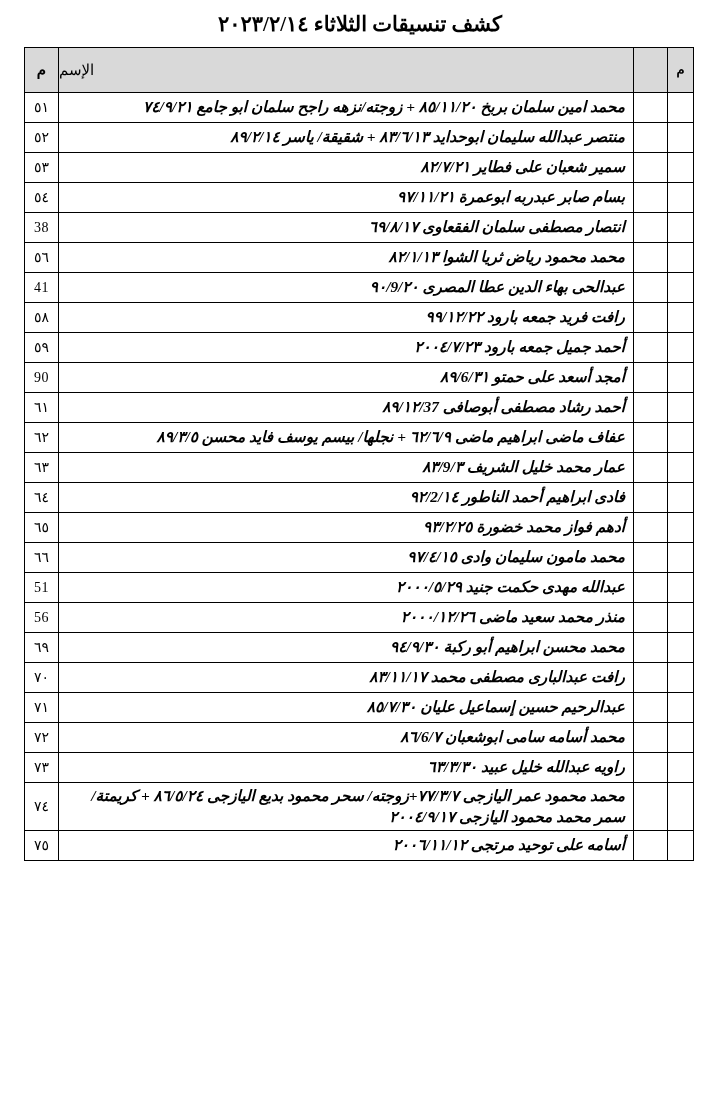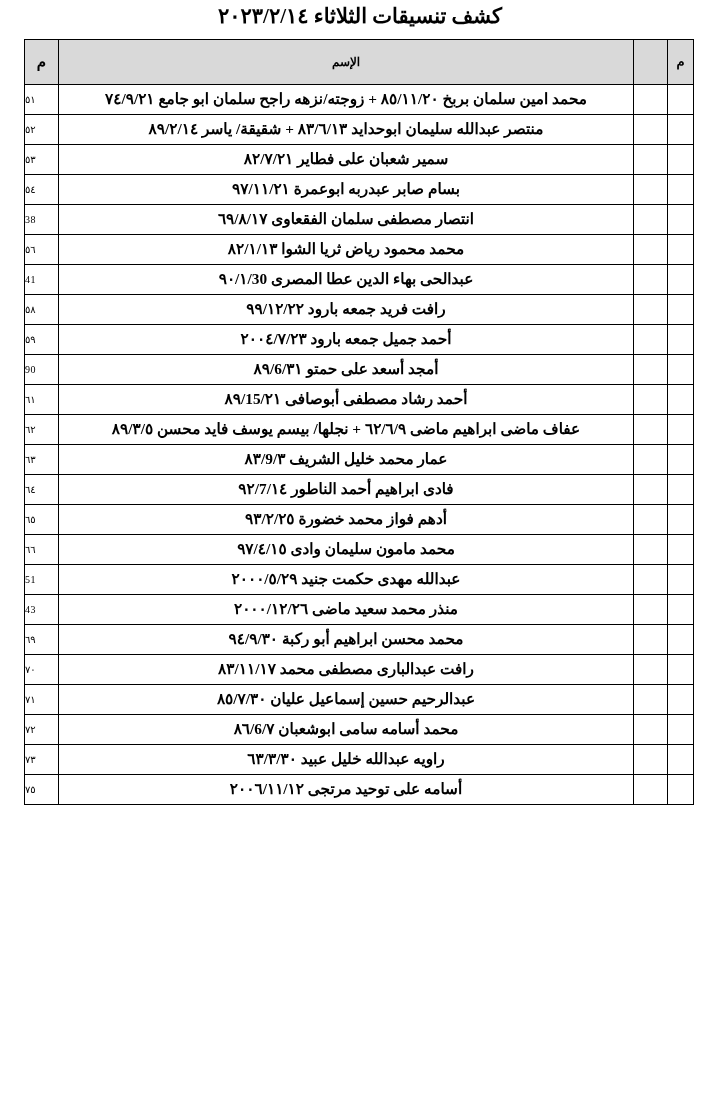--- a/index.html
+++ b/index.html
@@ -22,21 +22,21 @@
     box-sizing: border-box;
     padding: 0;
     position: relative;
   }
 
   .doc-title {
     text-align: center;
     font-size: 21px;
     font-weight: 700;
     letter-spacing: 0.5px;
-    padding: 4px 0 10px 0;
+    padding: 12px 0 10px 0;
     direction: rtl;
   }
 
   .table-wrap {
     padding: 0 26px 0 24px;
   }
 
   table.sheet {
     width: 100%;
     border-collapse: collapse;
@@ -57,52 +57,53 @@
     font-size: 15px;
     font-weight: 700;
     text-align: center;
   }
 
   col.c-idx { width: 34px; }
   col.c-name { width: auto; }
   col.c-tail { width: 26px; }
 
   .head-name {
-    font-size: 12px;
-    font-weight: 700;
-    text-align: center;
+    font-size: 15px;
+    font-weight: 400;
+    text-align: left;
     padding-top: 18px;
   }
 
   .head-idx {
     font-size: 15px;
     font-weight: 700;
     text-align: center;
     padding-top: 18px;
   }
 
   .head-tail {
     font-size: 13px;
     font-weight: 700;
     text-align: center;
     padding-top: 4px;
   }
 
   tbody td.idx {
-    text-align: left;
-    font-size: 10px;
+    text-align: center;
+    font-size: 14px;
     letter-spacing: 0.5px;
   }
 
   tbody td.name {
-    text-align: center;
+    text-align: right;
     font-size: 15.3px;
     line-height: 1.35;
     padding: 2px 8px;
     font-weight: 600;
+    font-style: italic;
   }
 
   tbody tr { height: 30px; }
   tbody tr.tall { height: 48px; }
 
   tbody td.tailcell {
     background: #ffffff;
   }
 
   .bottom-pad { height: 44px; }
@@ -163,21 +164,21 @@
           </tr>
           <tr>
             <td class="tailcell"></td>
             <td class="idx"></td>
             <td class="name">محمد محمود رياض ثريا الشوا ٨٢/١/١٣</td>
             <td class="idx">٥٦</td>
           </tr>
           <tr>
             <td class="tailcell"></td>
             <td class="idx"></td>
-            <td class="name">عبدالحى بهاء الدين عطا المصرى ٩٠/١/30</td>
+            <td class="name">عبدالحى بهاء الدين عطا المصرى ٩٠/9/٢٠</td>
             <td class="idx">41</td>
           </tr>
           <tr>
             <td class="tailcell"></td>
             <td class="idx"></td>
             <td class="name">رافت فريد جمعه بارود ٩٩/١٢/٢٢</td>
             <td class="idx">٥٨</td>
           </tr>
           <tr>
             <td class="tailcell"></td>
@@ -187,39 +188,39 @@
           </tr>
           <tr>
             <td class="tailcell"></td>
             <td class="idx"></td>
             <td class="name">أمجد أسعد على حمتو ٨٩/6/٣١</td>
             <td class="idx">90</td>
           </tr>
           <tr>
             <td class="tailcell"></td>
             <td class="idx"></td>
-            <td class="name">أحمد رشاد مصطفى أبوصافى ٨٩/15/٢١</td>
+            <td class="name">أحمد رشاد مصطفى أبوصافى ٨٩/١٢/37</td>
             <td class="idx">٦١</td>
           </tr>
           <tr>
             <td class="tailcell"></td>
             <td class="idx"></td>
             <td class="name">عفاف ماضى ابراهيم ماضى ٦٢/٦/٩ + نجلها/ بيسم يوسف فايد محسن ٨٩/٣/٥</td>
             <td class="idx">٦٢</td>
           </tr>
           <tr>
             <td class="tailcell"></td>
             <td class="idx"></td>
             <td class="name">عمار محمد خليل الشريف ٨٣/9/٣</td>
             <td class="idx">٦٣</td>
           </tr>
           <tr>
             <td class="tailcell"></td>
             <td class="idx"></td>
-            <td class="name">فادى ابراهيم أحمد الناطور ٩٢/7/١٤</td>
+            <td class="name">فادى ابراهيم أحمد الناطور ٩٢/2/١٤</td>
             <td class="idx">٦٤</td>
           </tr>
           <tr>
             <td class="tailcell"></td>
             <td class="idx"></td>
             <td class="name">أدهم فواز محمد خضورة ٩٣/٢/٢٥</td>
             <td class="idx">٦٥</td>
           </tr>
           <tr>
             <td class="tailcell"></td>
@@ -230,21 +231,21 @@
           <tr>
             <td class="tailcell"></td>
             <td class="idx"></td>
             <td class="name">عبدالله مهدى حكمت جنيد ٢٠٠٠/٥/٢٩</td>
             <td class="idx">51</td>
           </tr>
           <tr>
             <td class="tailcell"></td>
             <td class="idx"></td>
             <td class="name">منذر محمد سعيد ماضى ٢٠٠٠/١٢/٢٦</td>
-            <td class="idx">43</td>
+            <td class="idx">56</td>
           </tr>
           <tr>
             <td class="tailcell"></td>
             <td class="idx"></td>
             <td class="name">محمد محسن ابراهيم أبو ركبة ٩٤/٩/٣٠</td>
             <td class="idx">٦٩</td>
           </tr>
           <tr>
             <td class="tailcell"></td>
             <td class="idx"></td>
@@ -261,20 +262,26 @@
             <td class="tailcell"></td>
             <td class="idx"></td>
             <td class="name">محمد أسامه سامى ابوشعبان ٨٦/6/٧</td>
             <td class="idx">٧٢</td>
           </tr>
           <tr>
             <td class="tailcell"></td>
             <td class="idx"></td>
             <td class="name">راويه عبدالله خليل عبيد ٦٣/٣/٣٠</td>
             <td class="idx">٧٣</td>
+          </tr>
+          <tr class="tall">
+            <td class="tailcell"></td>
+            <td class="idx"></td>
+            <td class="name">محمد محمود عمر اليازجى ٧٧/٣/٧+زوجته/ سحر محمود بديع اليازجى ٨٦/٥/٢٤ + كريمتة/ سمر محمد محمود اليازجى ٢٠٠٤/٩/١٧</td>
+            <td class="idx">٧٤</td>
           </tr>
           <tr>
             <td class="tailcell"></td>
             <td class="idx"></td>
             <td class="name">أسامه على توحيد مرتجى ٢٠٠٦/١١/١٢</td>
             <td class="idx">٧٥</td>
           </tr>
         </tbody>
     </table>
   </div>

